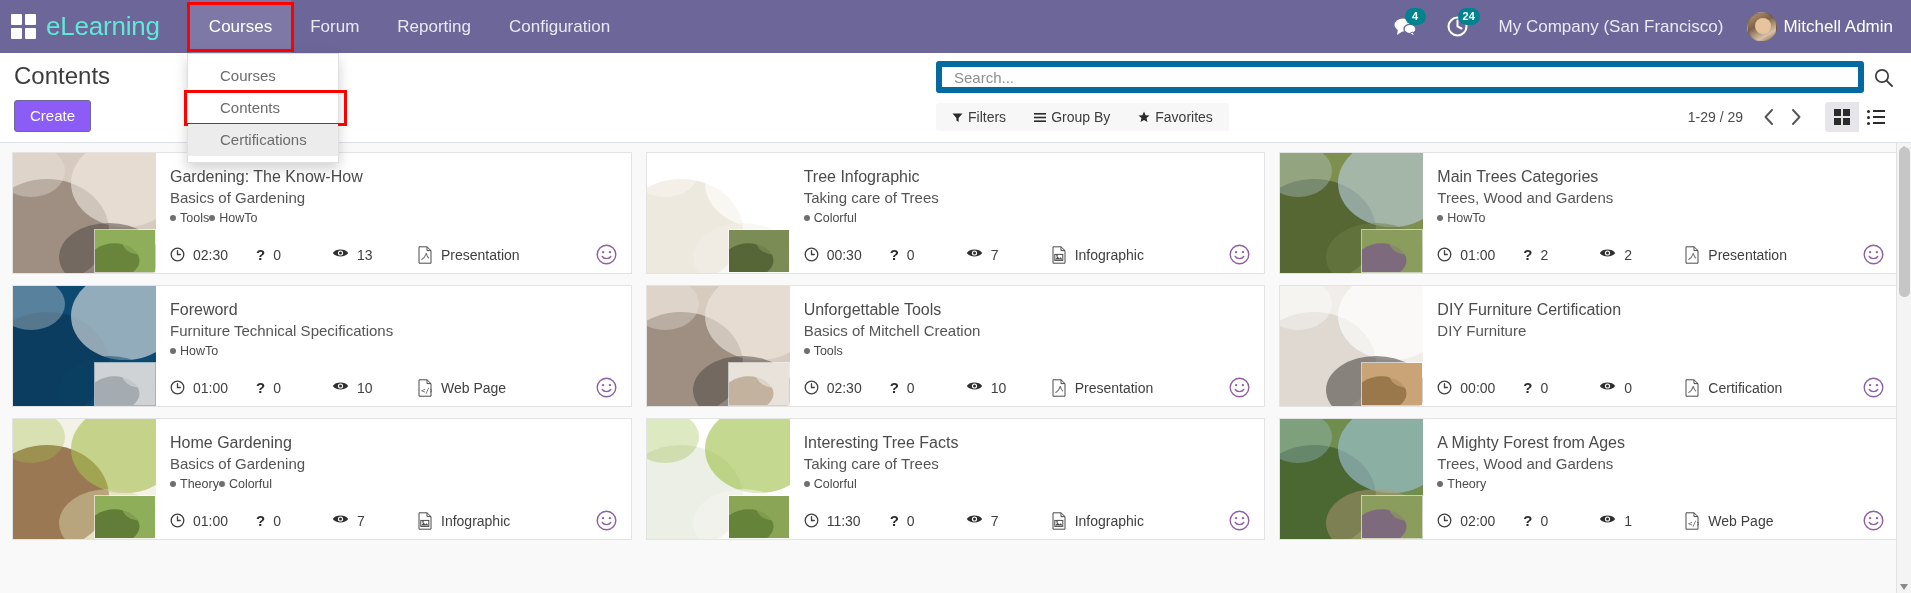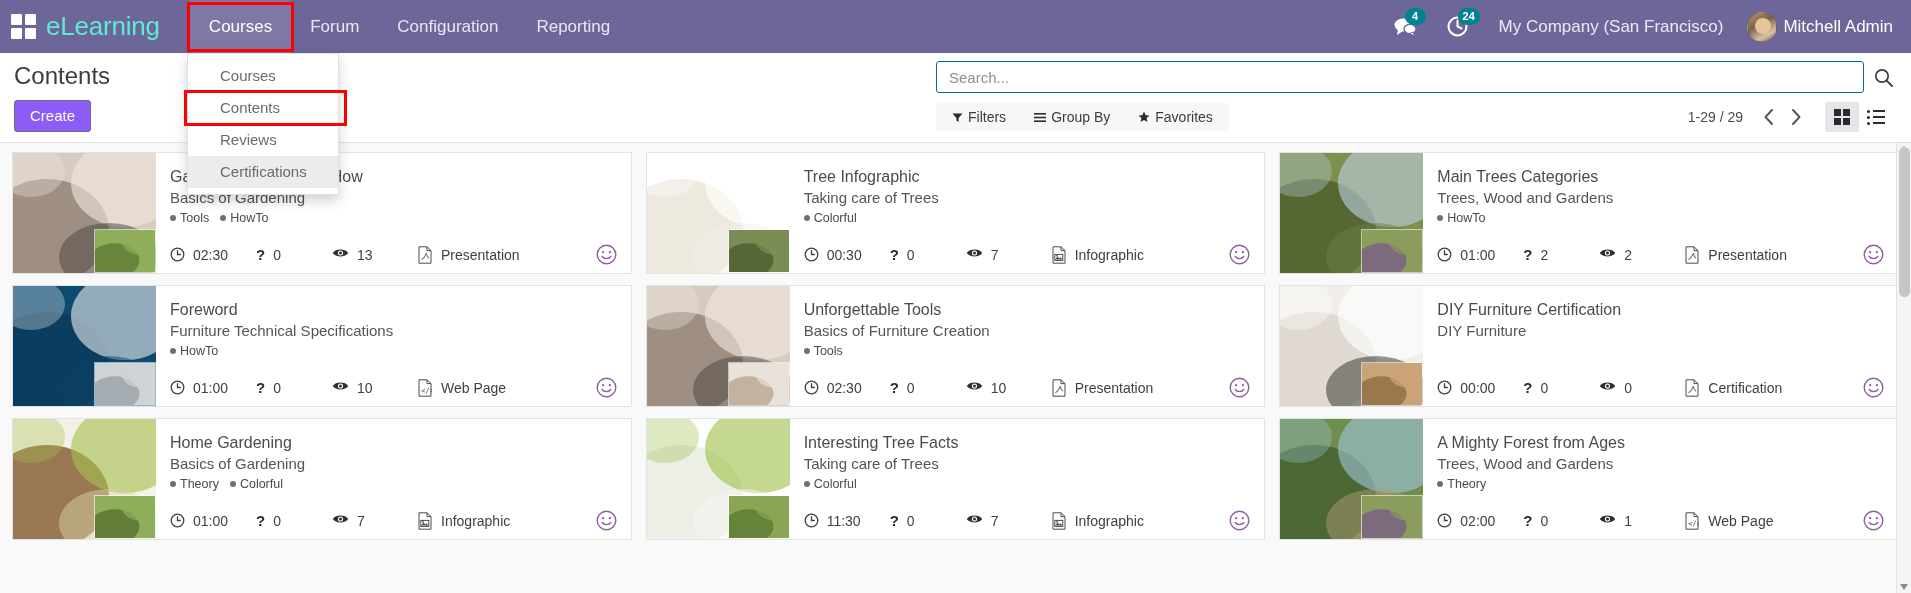--- a/index.html
+++ b/index.html
@@ -143,21 +143,21 @@
     margin-left: auto;
     display: flex;
     flex-direction: column;
     align-items: flex-start;
     width: 957px;
     flex: none;
   }
   .search-row { width: 100%; display: flex; align-items: center; position: relative; }
   .search-box {
     flex: 1;
-    border: 1px solid #0369a1;
+    border: 6px solid #0369a1;
     border-radius: 3px;
     height: 32px;
     display: flex;
     align-items: center;
     padding: 0 12px;
     background: #fff;
   }
   .search-box input {
     border: none;
     outline: none;
@@ -305,21 +305,21 @@
     text-overflow: ellipsis;
   }
   .kc-sub {
     font-size: 15px;
     color: #555555;
     line-height: 21px;
     white-space: nowrap;
     overflow: hidden;
     text-overflow: ellipsis;
   }
-  .kc-tags { display: flex; gap: 11px; margin-top: 1px; height: 18px; }
+  .kc-tags { display: flex; gap: 0; margin-top: 1px; height: 18px; }
   .kc-tag {
     font-size: 12.5px;
     color: #4a4a4a;
     display: flex;
     align-items: center;
     gap: 4px;
     white-space: nowrap;
   }
   .kc-tag .dot { width: 6px; height: 6px; border-radius: 50%; background: #6f6f6f; display: block; }
   .kc-footer {
@@ -374,22 +374,22 @@
     <i></i>
       <i></i>
       <i></i>
       <i></i>
   </div>
   <div class="brand">eLearning</div>
 
   <div class="menu-list">
     <div class="menu-item active hl-red">Courses</div>
     <div class="menu-item">Forum</div>
+    <div class="menu-item">Reporting</div>
     <div class="menu-item">Configuration</div>
-    <div class="menu-item">Reporting</div>
   </div>
 
   <div class="nav-right">
     <div class="nav-icon-wrap">
       <span>
         <svg width="25" height="21" viewBox="0 0 25 21">
           <ellipse cx="10" cy="9" rx="8.5" ry="6.5" fill="#ffffff"></ellipse>
           <path d="M5 13 L4 19 L10 15 Z" fill="#ffffff"></path>
           <ellipse cx="17" cy="13" rx="6" ry="4.6" fill="#ffffff" stroke="#6c6699" stroke-width="1.4"></ellipse>
           <path d="M20 16 L21.5 20 L16.5 17.5 Z" fill="#ffffff" stroke="#6c6699" stroke-width="1"></path>
@@ -412,21 +412,20 @@
 
     <div class="user-zone">
       <div class="avatar"></div>
       <div class="user-name">Mitchell Admin</div>
     </div>
   </div>
 
   <div class="dropdown-menu">
     <div class="dd-item">Courses</div>
     <div class="dd-item hl-red">Contents</div>
-    <div class="dd-item">Reviews</div>
     <div class="dd-item hovered">Certifications</div>
   </div>
 </div>
 
 <div class="control-panel">
   <div class="cp-left">
     <div class="page-title">Contents</div>
     <button class="btn-create">Create</button>
   </div>
 
@@ -810,21 +809,21 @@
             <ellipse cx="18" cy="18" rx="34" ry="26" fill="#efe6dd" opacity="0.35"></ellipse>
           </svg>
           <svg class="thumb2" width="62" height="44" viewBox="0 0 62 44" preserveAspectRatio="none">
             <rect width="62" height="44" fill="#e8e2da"></rect>
             <ellipse cx="20" cy="32" rx="26" ry="18" fill="#b9a88f" opacity="0.8"></ellipse>
             <ellipse cx="48" cy="12" rx="20" ry="14" fill="#e8e2da" opacity="0.7"></ellipse>
           </svg>
         </div>
         <div class="kcard-body">
           <div class="kc-title">Unforgettable Tools</div>
-          <div class="kc-sub">Basics of Furniture Creation</div>
+          <div class="kc-sub">Basics of Mitchell Creation</div>
           <div class="kc-tags">
             <span class="kc-tag">
               <span class="dot"></span>
               <span>Tools</span>
             </span>
           </div>
           <div class="kc-footer">
             <span class="kf-item kf-dur">
               <span>
                 <svg width="15" height="15" viewBox="0 0 15 15">

